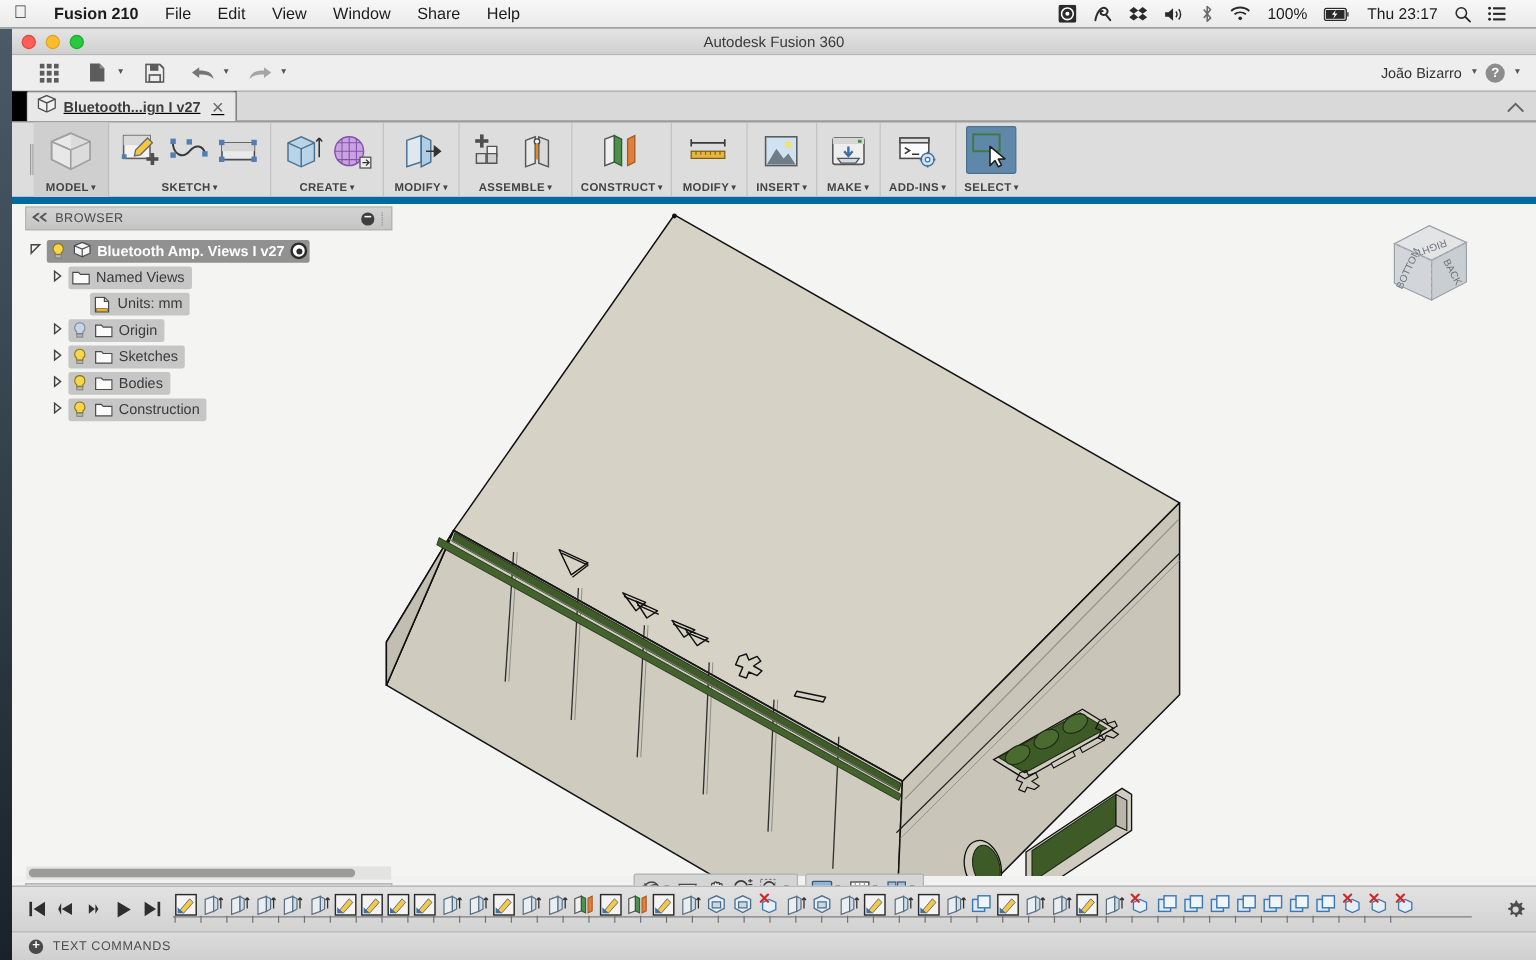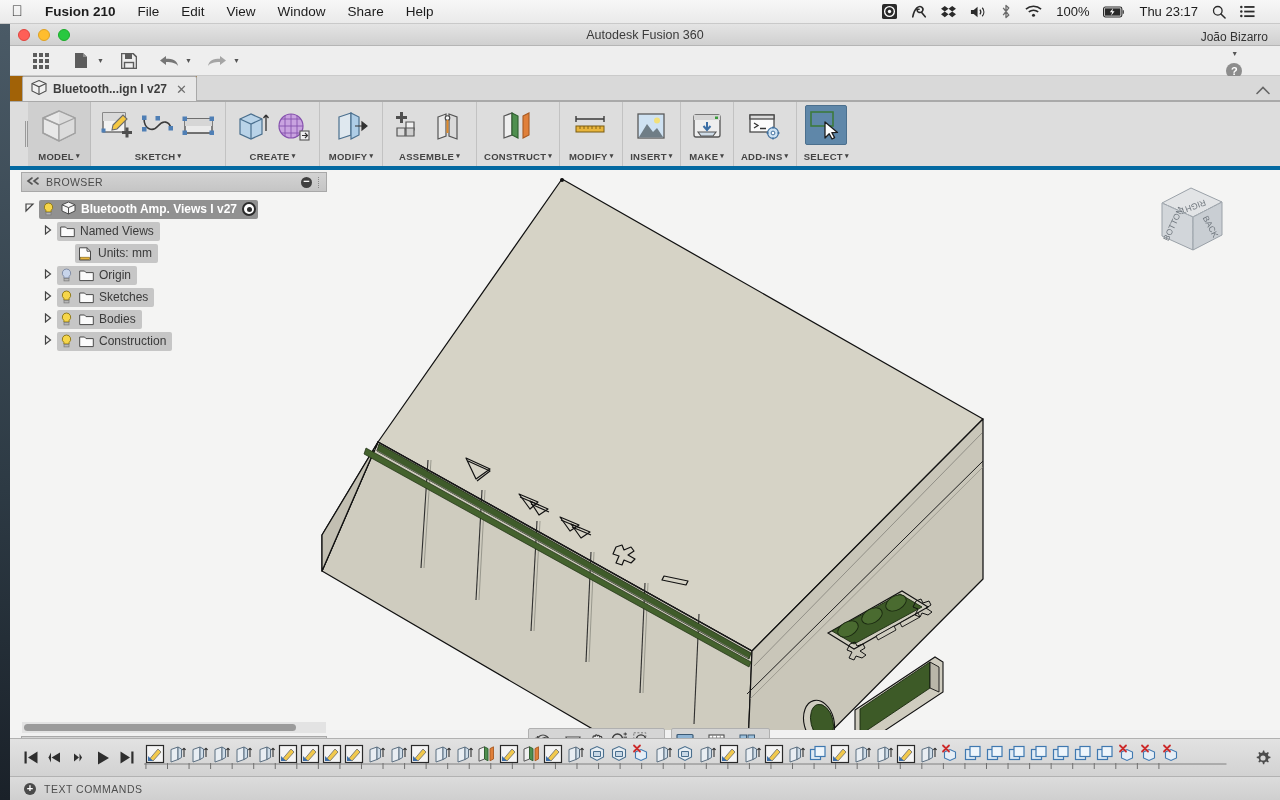--- a/index.html
+++ b/index.html
@@ -56,43 +56,43 @@
   
   #qat {
     height: 30px; background: #eeeeee; border-bottom: 1px solid #cacaca;
     display: flex; align-items: center; padding-left: 12px; gap: 2px; position: relative;
   }
   .qat-btn { width: 30px; height: 24px; display: flex; align-items: center; justify-content: center;
              cursor: default; }
   .qat-btn svg { display: block; }
   .qat-caret { font-size: 7px; color: #555; margin-left: 1px; }
   .qat-group { display: flex; align-items: center; padding: 0 4px; }
-  #user-area { margin-left: auto; display: flex; align-items: center; padding-right: 12px; gap: 6px; flex-direction: column; }
+  #user-area { margin-left: auto; display: flex; align-items: center; padding-right: 12px; gap: 6px; }
   #user-name { font-size: 12px; color: #333; }
   .help-circle { width: 16px; height: 16px; border-radius: 50%; background: #8d8d8d; color: #fff;
     font-size: 11px; font-weight: bold; display: flex; align-items: center; justify-content: center; }
 
   
   #tabstrip {
-    height: 26px; background: #a16207; border-bottom: 1px solid #a9a9a9;
-    display: flex; align-items: flex-end; padding-left: 12px; position: relative;
+    height: 26px; background: #000000; border-bottom: 1px solid #a9a9a9;
+    display: flex; align-items: flex-end; padding-left: 12px; position: relative; text-decoration: underline;
   }
   .doc-tab {
     height: 25px; background: #e8e8e8; border: 1px solid #a9a9a9; border-bottom: none;
     display: flex; align-items: center; padding: 0 6px 0 8px; gap: 6px;
     border-radius: 2px 2px 0 0;
   }
   .doc-tab-title { font-size: 12px; font-weight: bold; color: #3d3d3d; }
   .doc-tab-close { font-size: 13px; color: #6d6d6d; padding: 0 3px; }
   .tab-filler { flex: 1; height: 25px; background: #d9d9d9; border-bottom: 1px solid #a9a9a9; }
   #collapse-ribbon { position: absolute; right: 10px; bottom: 4px; font-size: 11px; color: #555; }
 
   
   #ribbon {
-    height: 68px; background: #dddddd; border-bottom: 4px solid #0369a1;
+    height: 68px; background: #dddddd; border-bottom: 6px solid #0369a1;
     display: flex; align-items: stretch; padding-left: 12px; position: relative;
   }
   .rib-panel { display: flex; flex-direction: column; align-items: center; justify-content: flex-start;
     padding: 3px 7px 0 7px; border-right: 1px solid #c2c2c2; }
   .rib-panel.workspace { background: #cfcfcf; border-right: 1px solid #bcbcbc; }
   .rib-icons { display: flex; align-items: flex-start; gap: 3px; height: 44px; }
   .rib-icon { width: 38px; height: 42px; display: flex; align-items: center; justify-content: center; }
   .rib-icon.big { width: 48px; }
   .rib-label { font-size: 9.5px; font-weight: bold; color: #444; letter-spacing: .3px;
     display: flex; align-items: center; gap: 2px; height: 14px; }

